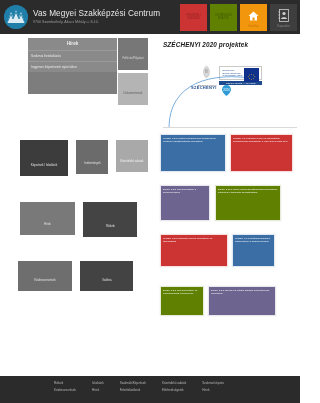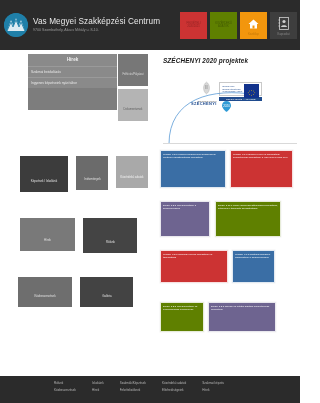--- a/index.html
+++ b/index.html
@@ -7,21 +7,21 @@
   body {
     font-family: "Liberation Sans", sans-serif;
     background:#ffffff;
     color:#333;
     overflow:hidden;
     position:relative;
   }
 
   
   .header {
-    height:50px;
+    height:34px;
     background:#2b2b2b;
     display:flex;
     align-items:center;
     padding:0 3px 0 4px;
     position:relative;
   }
   .logo-circle {
     width:24px; height:24px; border-radius:50%;
     background:#1f7fa8;
     margin-right:5px;

